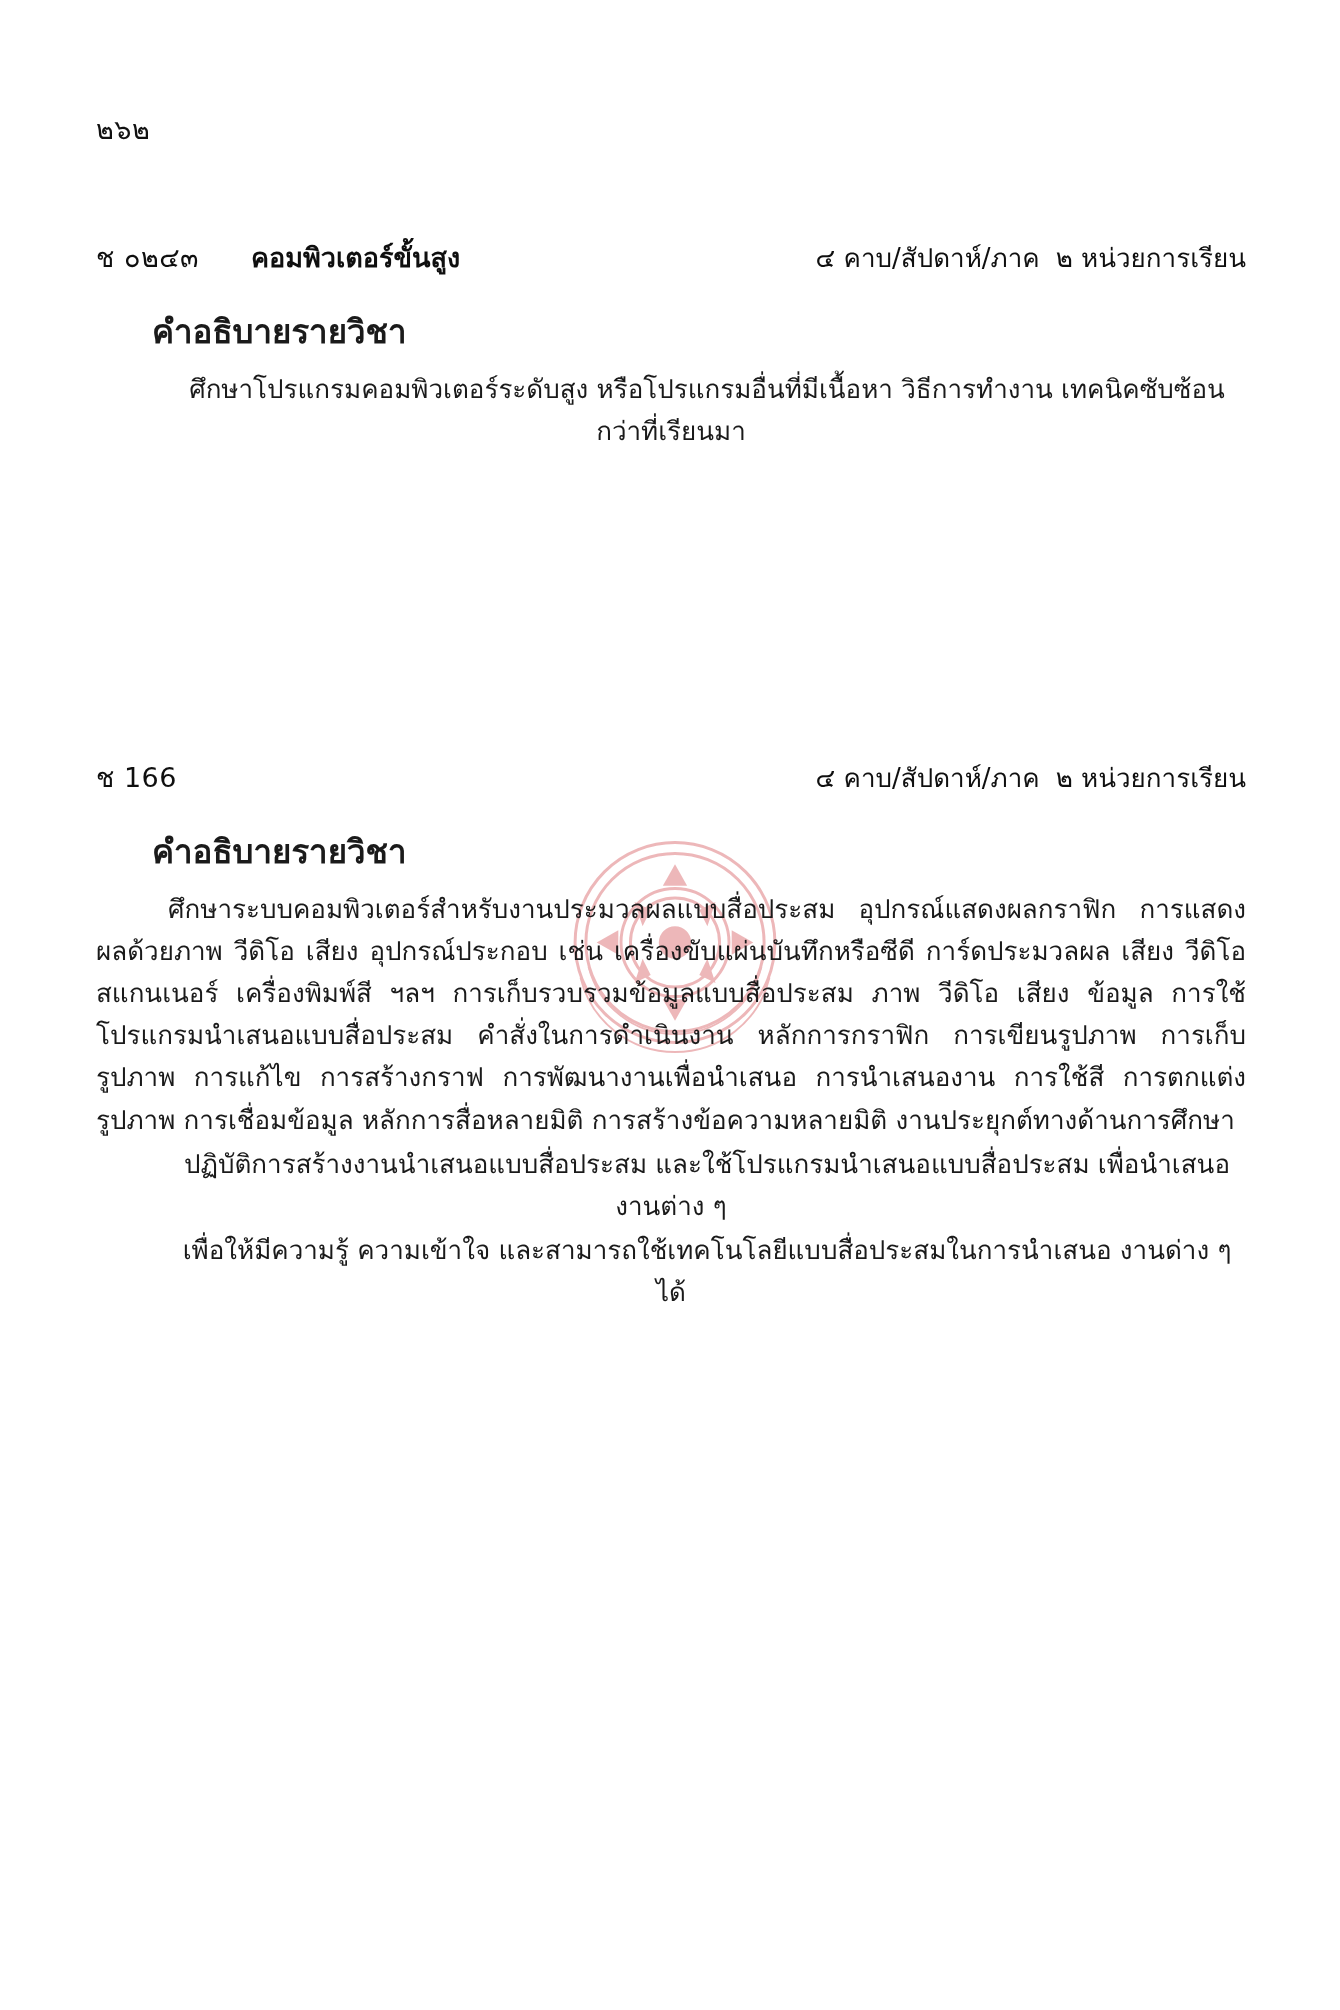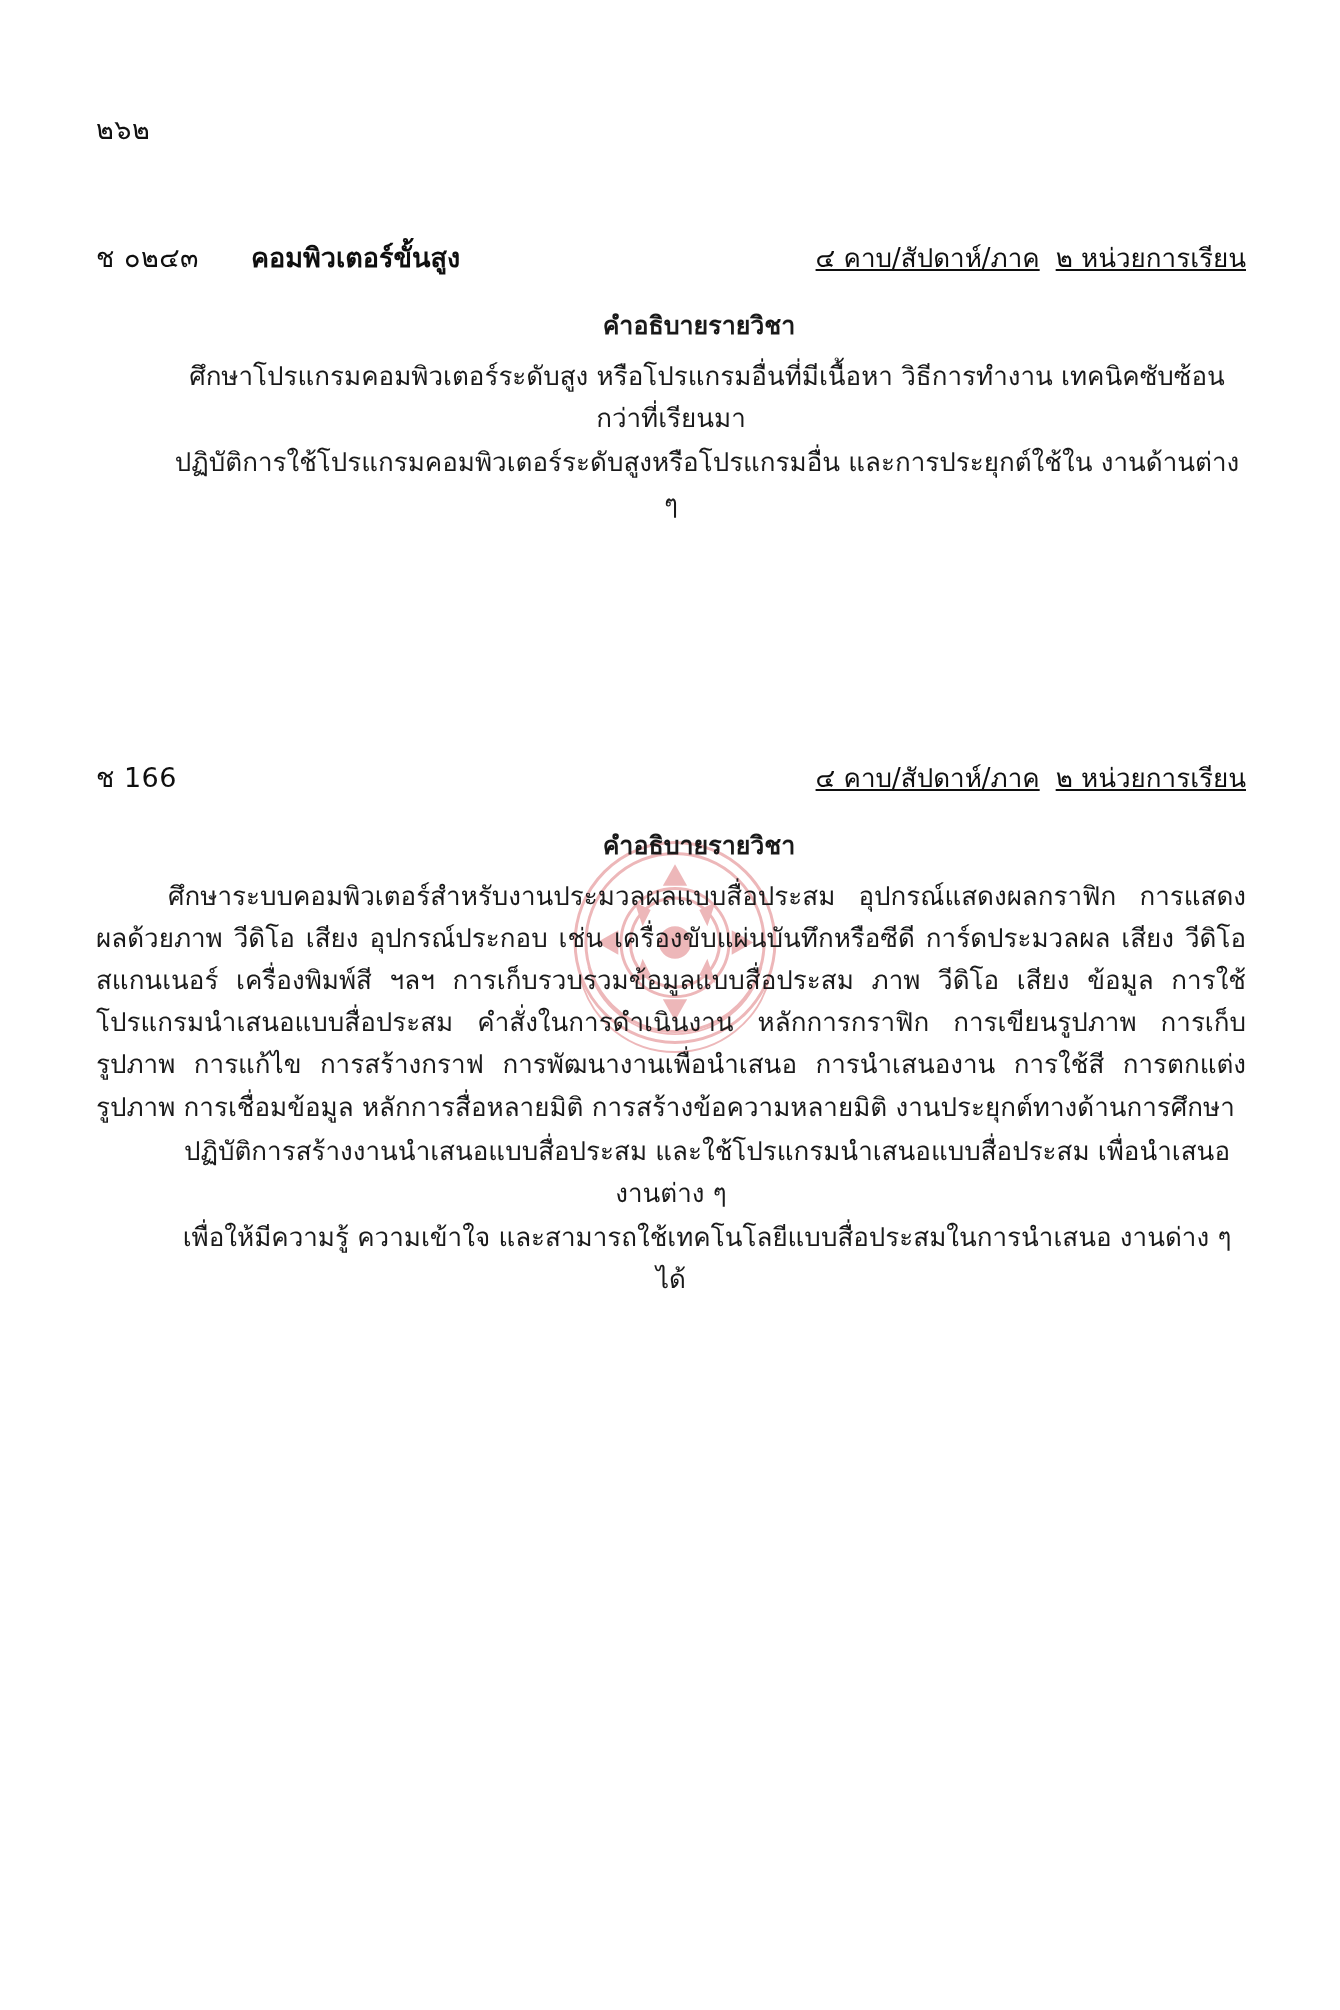--- a/index.html
+++ b/index.html
@@ -68,29 +68,27 @@
   .course-title {
     flex: 0 0 auto;
     font-weight: bold;
   }
   .course-credits {
     margin-left: auto;
     font-weight: normal;
     font-size: 26px;
     white-space: nowrap;
     min-width: 430px;
-    text-decoration: underline;
   }
   .course-credits .sep { display: inline-block; width: 16px; }
 
   .section-label {
-    font-size: 25px;
+    font-size: 33px;
     font-weight: bold;
     margin: 26px 0 10px 56px;
-    text-align: center;
   }
 
   p.para {
     font-size: 26px;
     line-height: 1.62;
     margin: 0 0 2px 0;
     text-indent: 72px;
     text-align: center;
   }
   p.para.justify {
@@ -136,21 +134,20 @@
     <div class="course-block" style="top: 220px;">
       <div class="course-head">
         <span class="course-code">ช ๐๒๔๓</span>
         <span class="course-title">คอมพิวเตอร์ขั้นสูง</span>
         <span class="course-credits"><span>๔  คาบ/สัปดาห์/ภาค</span><span class="sep"></span><span>๒ หน่วยการเรียน</span></span>
       </div>
 
       <div class="section-label">คำอธิบายรายวิชา</div>
 
       <p class="para">ศึกษาโปรแกรมคอมพิวเตอร์ระดับสูง   หรือโปรแกรมอื่นที่มีเนื้อหา   วิธีการทำงาน เทคนิคซับซ้อนกว่าที่เรียนมา</p>
-      <p class="para">ปฏิบัติการใช้โปรแกรมคอมพิวเตอร์ระดับสูงหรือโปรแกรมอื่น   และการประยุกต์ใช้ใน งานด้านต่าง ๆ</p>
     </div>
 
     <div class="course-block" style="top: 740px;">
       <div class="course-head">
         <span class="course-code">ช 166</span>
         <span class="course-credits"><span>๔  คาบ/สัปดาห์/ภาค</span><span class="sep"></span><span>๒ หน่วยการเรียน</span></span>
       </div>
 
       <div class="section-label">คำอธิบายรายวิชา</div>
 

